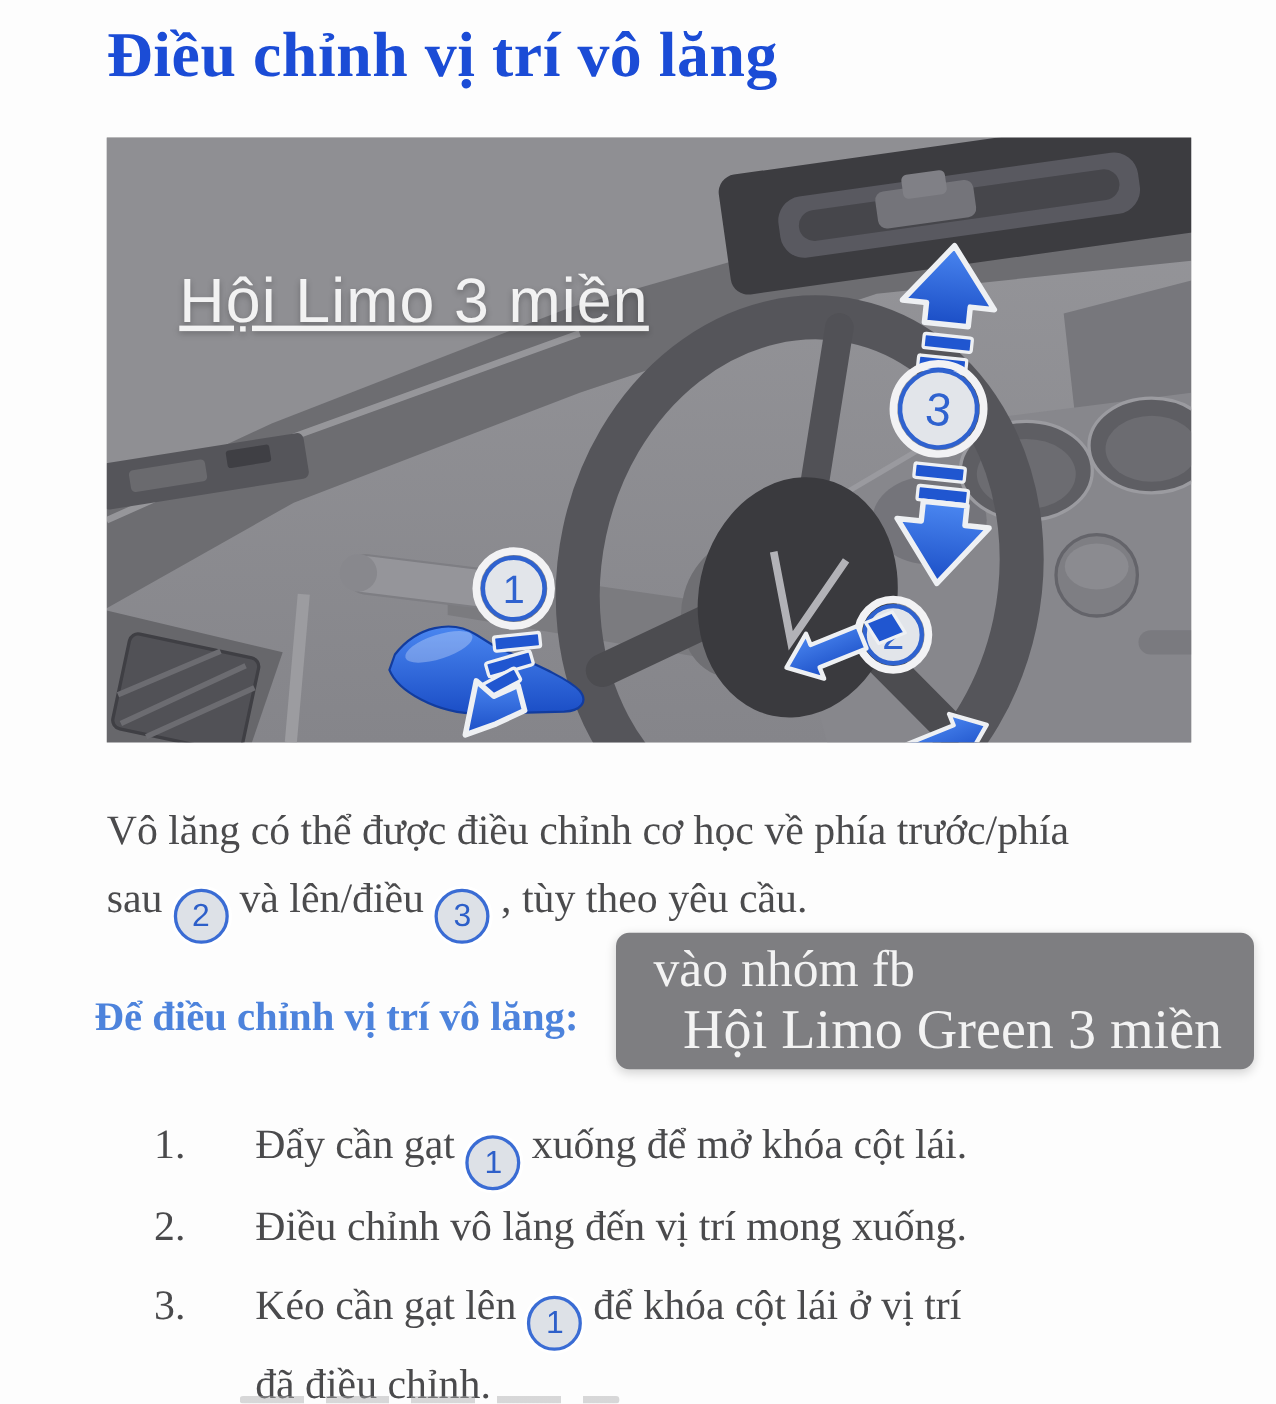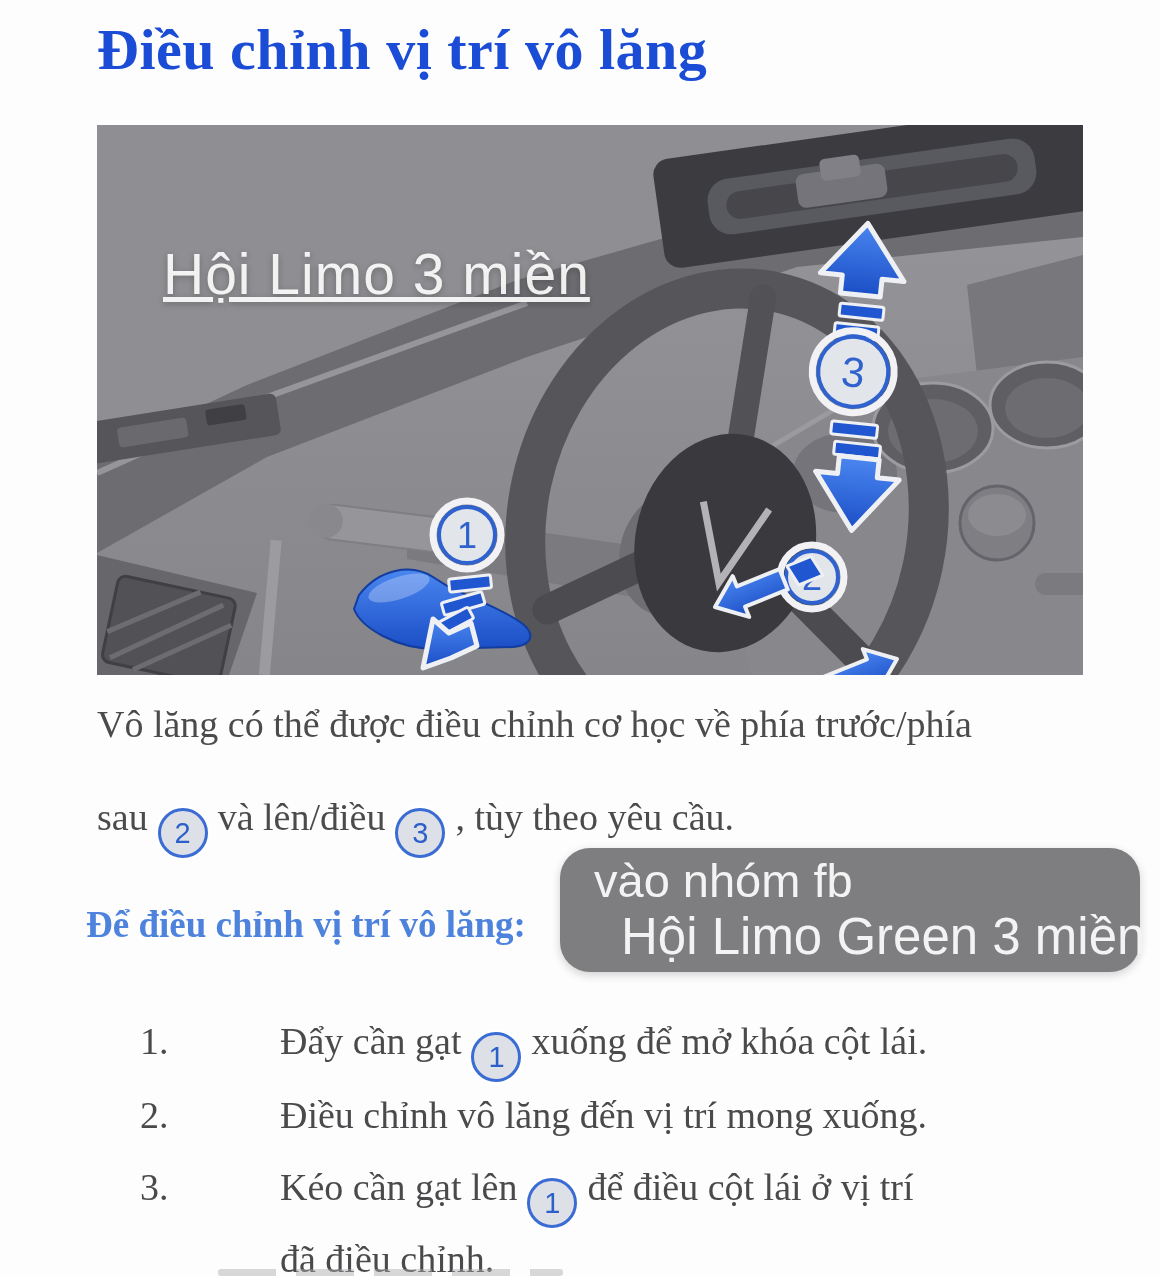--- a/index.html
+++ b/index.html
@@ -27,37 +27,37 @@
   }
   .badge{
     display:inline-block;width:44px;height:44px;border-radius:50%;
     border:3px solid #3a6cd4;background:#dde1e7;color:#2d5fc9;
     font-family:"Liberation Sans", sans-serif;font-size:29px;line-height:44px;
     text-align:center;vertical-align:-13px;margin:0 10px;
     box-shadow:0 0 0 3px rgba(255,255,255,.9);
   }
   .overlay-banner{
     position:absolute;left:560px;top:848px;width:580px;height:124px;
-    background:#7e7e81;border-radius:30px;z-index:2;
-    color:#f3f3f3;font-family:Liberation Sans, sans-serif;
+    background:#7e7e81;border-radius:12px;z-index:2;
+    color:#f3f3f3;font-family:Liberation Serif, serif;
     padding:6px 0 0 34px;box-sizing:border-box;
     box-shadow:0 3px 10px rgba(0,0,0,.18);
   }
   .overlay-line1{font-size:47px;line-height:54px;white-space:nowrap;}
   .overlay-line2{font-size:51px;line-height:58px;white-space:nowrap;margin-left:27px;}
   .subheading{
     position:absolute;left:86px;top:903px;margin:0;z-index:3;
     font-size:37px;font-weight:bold;color:#4d83dc;white-space:nowrap;
   }
   .step{
     position:absolute;left:140px;width:960px;display:flex;
     font-size:38px;color:#4a4a4c;line-height:62px;
   }
   .step .marker{flex:0 0 92px;}
-  .step .content{flex:1;white-space:nowrap;margin-left:48px;}
+  .step .content{flex:1;white-space:nowrap;}
   .step .content .cont{white-space:nowrap;}
   .step1{top:1010px}.step2{top:1084px}.step3{top:1156px}
   .cutoff{
     position:absolute;left:218px;top:1269px;width:345px;height:7px;z-index:1;
     background:repeating-linear-gradient(90deg,#a9a9ab 0 58px,transparent 58px 78px);
     opacity:.45;border-radius:3px;
   }
   text{font-family:"Liberation Sans", sans-serif;}
 </style>
 </head>
@@ -171,21 +171,21 @@
         </g>
         <g transform="translate(800,534) rotate(-22)">
           <polygon points="0,0 -28,-22 -28,-11 -74,-11 -74,11 -28,11 -28,22" fill="url(#gBlue)" stroke="#eef0f3" stroke-width="4"></polygon>
           <polygon points="-82,-11 -108,-11 -112,11 -86,11" fill="#2056d0" stroke="#eef0f3" stroke-width="3"></polygon>
         </g>
       </g>
     </svg>
     <div class="watermark">Hội Limo 3 miền</div>
   </figure>
 
-  <div class="para-line" style="top:702px">Vô lăng có thể được điều chỉnh cơ học về phía trước/phía</div>
+  <div class="para-line" style="top:733px">Vô lăng có thể được điều chỉnh cơ học về phía trước/phía</div>
   <div class="para-line" style="top:795px">
     <span>sau</span><span class="badge">2</span><span>và lên/điều</span><span class="badge">3</span><span>, tùy theo yêu cầu.</span>
   </div>
 
   <div class="overlay-banner">
     <div class="overlay-line1">vào nhóm fb</div>
     <div class="overlay-line2">Hội Limo Green 3 miền</div>
   </div>
 
   <h2 class="subheading">Để điều chỉnh vị trí vô lăng:</h2>
@@ -195,20 +195,20 @@
     <span class="content"><span>Đẩy cần gạt</span><span class="badge">1</span><span>xuống để mở khóa cột lái.</span></span>
   </div>
 
   <div class="step step2">
     <span class="marker">2.</span>
     <span class="content">Điều chỉnh vô lăng đến vị trí mong xuống.</span>
   </div>
 
   <div class="step step3">
     <span class="marker">3.</span>
-    <span class="content"><span>Kéo cần gạt lên</span><span class="badge">1</span><span>để điều cột lái ở vị trí</span>
+    <span class="content"><span>Kéo cần gạt lên</span><span class="badge">1</span><span>để khóa cột lái ở vị trí</span>
       <div class="cont">đã điều chỉnh.</div>
     </span>
   </div>
 
   <div class="cutoff"></div>
 
 </main>
 
 </body></html>

